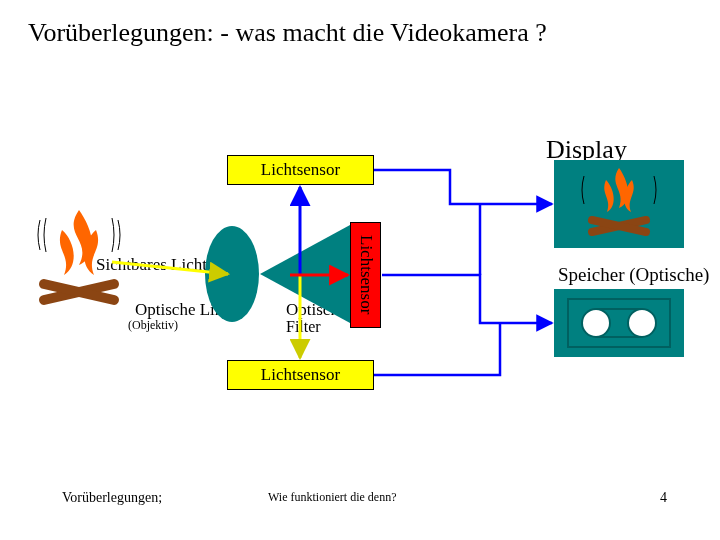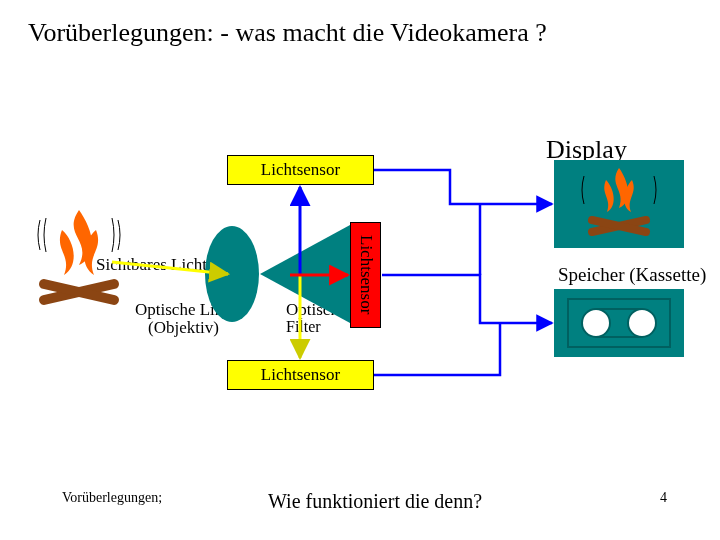--- a/index.html
+++ b/index.html
@@ -9,32 +9,32 @@
 </style>
 </head>
 <body>
 
 <div id="stage">
 
   <div class="txt" style="left:28px;top:18px;font-size:26px">Vorüberlegungen:   - was macht die Videokamera ?</div>
 
   <div class="txt" style="left:546px;top:135px;font-size:26px">Display</div>
 
-  <div class="txt" style="left:558px;top:264px;font-size:19px">Speicher (Kassette)</div>
+  <div class="txt" style="left:558px;top:264px;font-size:19px">Speicher (Optische)</div>
 
   <div class="txt" style="left:96px;top:255px;font-size:17px">Sichtbares Licht</div>
 
   <div class="txt" style="left:135px;top:300px;font-size:17px">Optische Linse</div>
-  <div class="txt" style="left:148px;top:318px;font-size:17px">(Objektiv)</div>
+  <div class="txt" style="left:128px;top:318px;font-size:12px">(Objektiv)</div>
 
   <div class="txt" style="left:286px;top:300px;font-size:17px">Optisches</div>
   <div class="txt" style="left:286px;top:318px;font-size:16px">Filter</div>
 
   <div class="txt" style="left:62px;top:490px;font-size:14px">Vorüberlegungen;</div>
-  <div class="txt" style="left:268px;top:490px;font-size:20px">Wie funktioniert die denn?</div>
+  <div class="txt" style="left:268px;top:490px;font-size:12px">Wie funktioniert die denn?</div>
   <div class="txt" style="left:660px;top:490px;font-size:14px">4</div>
 
   <div class="box" style="left:227px;top:155px;width:147px;height:30px;background:#ffff00;border:1px solid #000;
               display:flex;align-items:center;justify-content:center;font-size:17px">
     <span>Lichtsensor</span>
   </div>
 
   <div class="box" style="left:227px;top:360px;width:147px;height:30px;background:#ffff00;border:1px solid #000;
               display:flex;align-items:center;justify-content:center;font-size:17px">
     <span>Lichtsensor</span>

